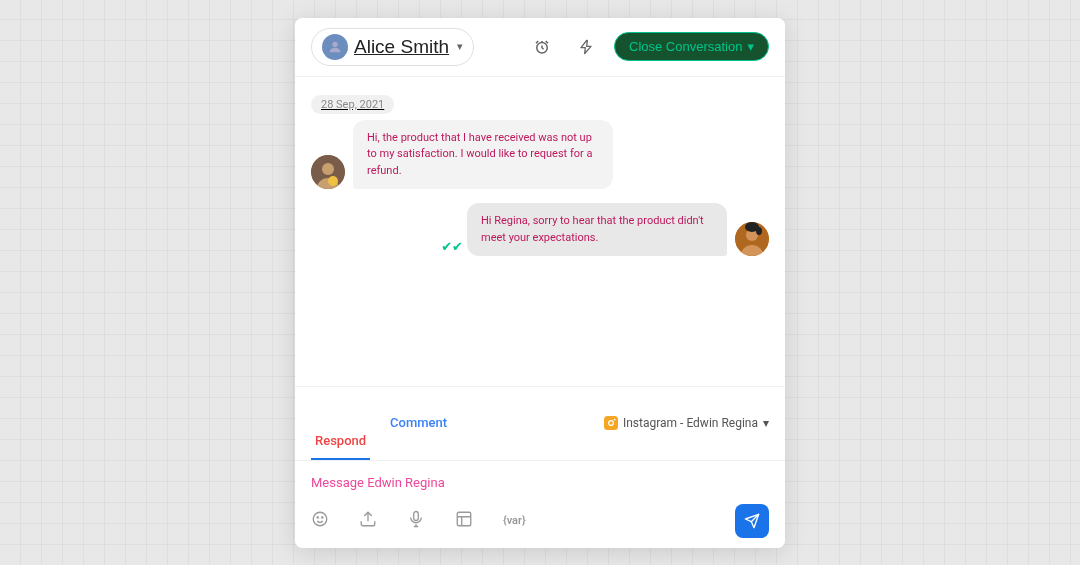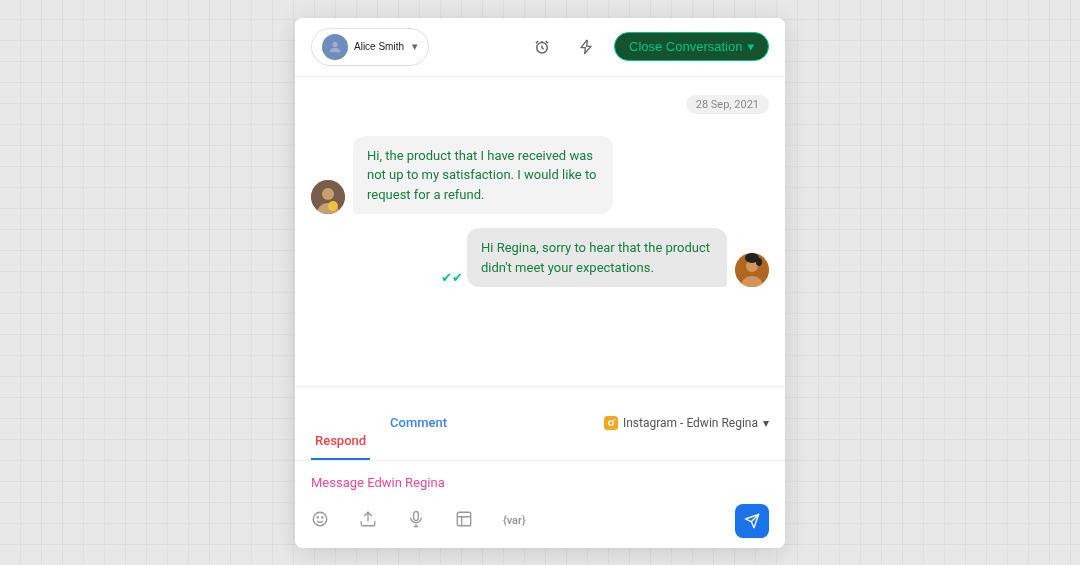--- a/index.html
+++ b/index.html
@@ -58,23 +58,24 @@
       background: #6c8ebf;
       display: flex;
       align-items: center;
       justify-content: center;
       color: #fff;
       font-size: 11px;
       font-weight: 600;
       flex-shrink: 0;
     }
     .contact-name {
-      font-size: 10px;
+      font-size: 19px;
       font-weight: 500;
       color: #222;
+      text-decoration: underline;
     }
     .dropdown-arrow {
       font-size: 11px;
       color: #666;
       margin-left: 2px;
     }
     .header-contact-btn {
       display: flex;
       align-items: center;
       gap: 6px;
@@ -113,22 +114,23 @@
       cursor: pointer;
     }
     
     .messages-area {
       flex: 1;
       overflow-y: auto;
       padding: 16px 16px 8px 16px;
       background: #fff;
     }
     .date-label {
-      text-align: right;
-      margin-bottom: 24px;
+      text-align: left;
+      margin-bottom: 8px;
+      text-decoration: underline;
     }
     .date-label span {
       background: #f0f0f0;
       color: #888;
       font-size: 11px;
       padding: 3px 10px;
       border-radius: 12px;
     }
     .message-row {
       display: flex;
@@ -159,23 +161,23 @@
       background: #8b6d5c;
     }
     .msg-avatar.outgoing-avatar {
       margin-left: 8px;
       background: #c97d2e;
     }
     .bubble {
       max-width: 260px;
       padding: 10px 14px;
       border-radius: 12px;
-      font-size: 13px;
+      font-size: 11px;
       line-height: 1.5;
-      color: #15803d;
+      color: #be185d;
     }
     .bubble.incoming-bubble {
       background: #f3f3f3;
       border-bottom-left-radius: 3px;
     }
     .bubble.outgoing-bubble {
       background: #e8e8e8;
       border-bottom-right-radius: 3px;
     }
     .read-ticks {

